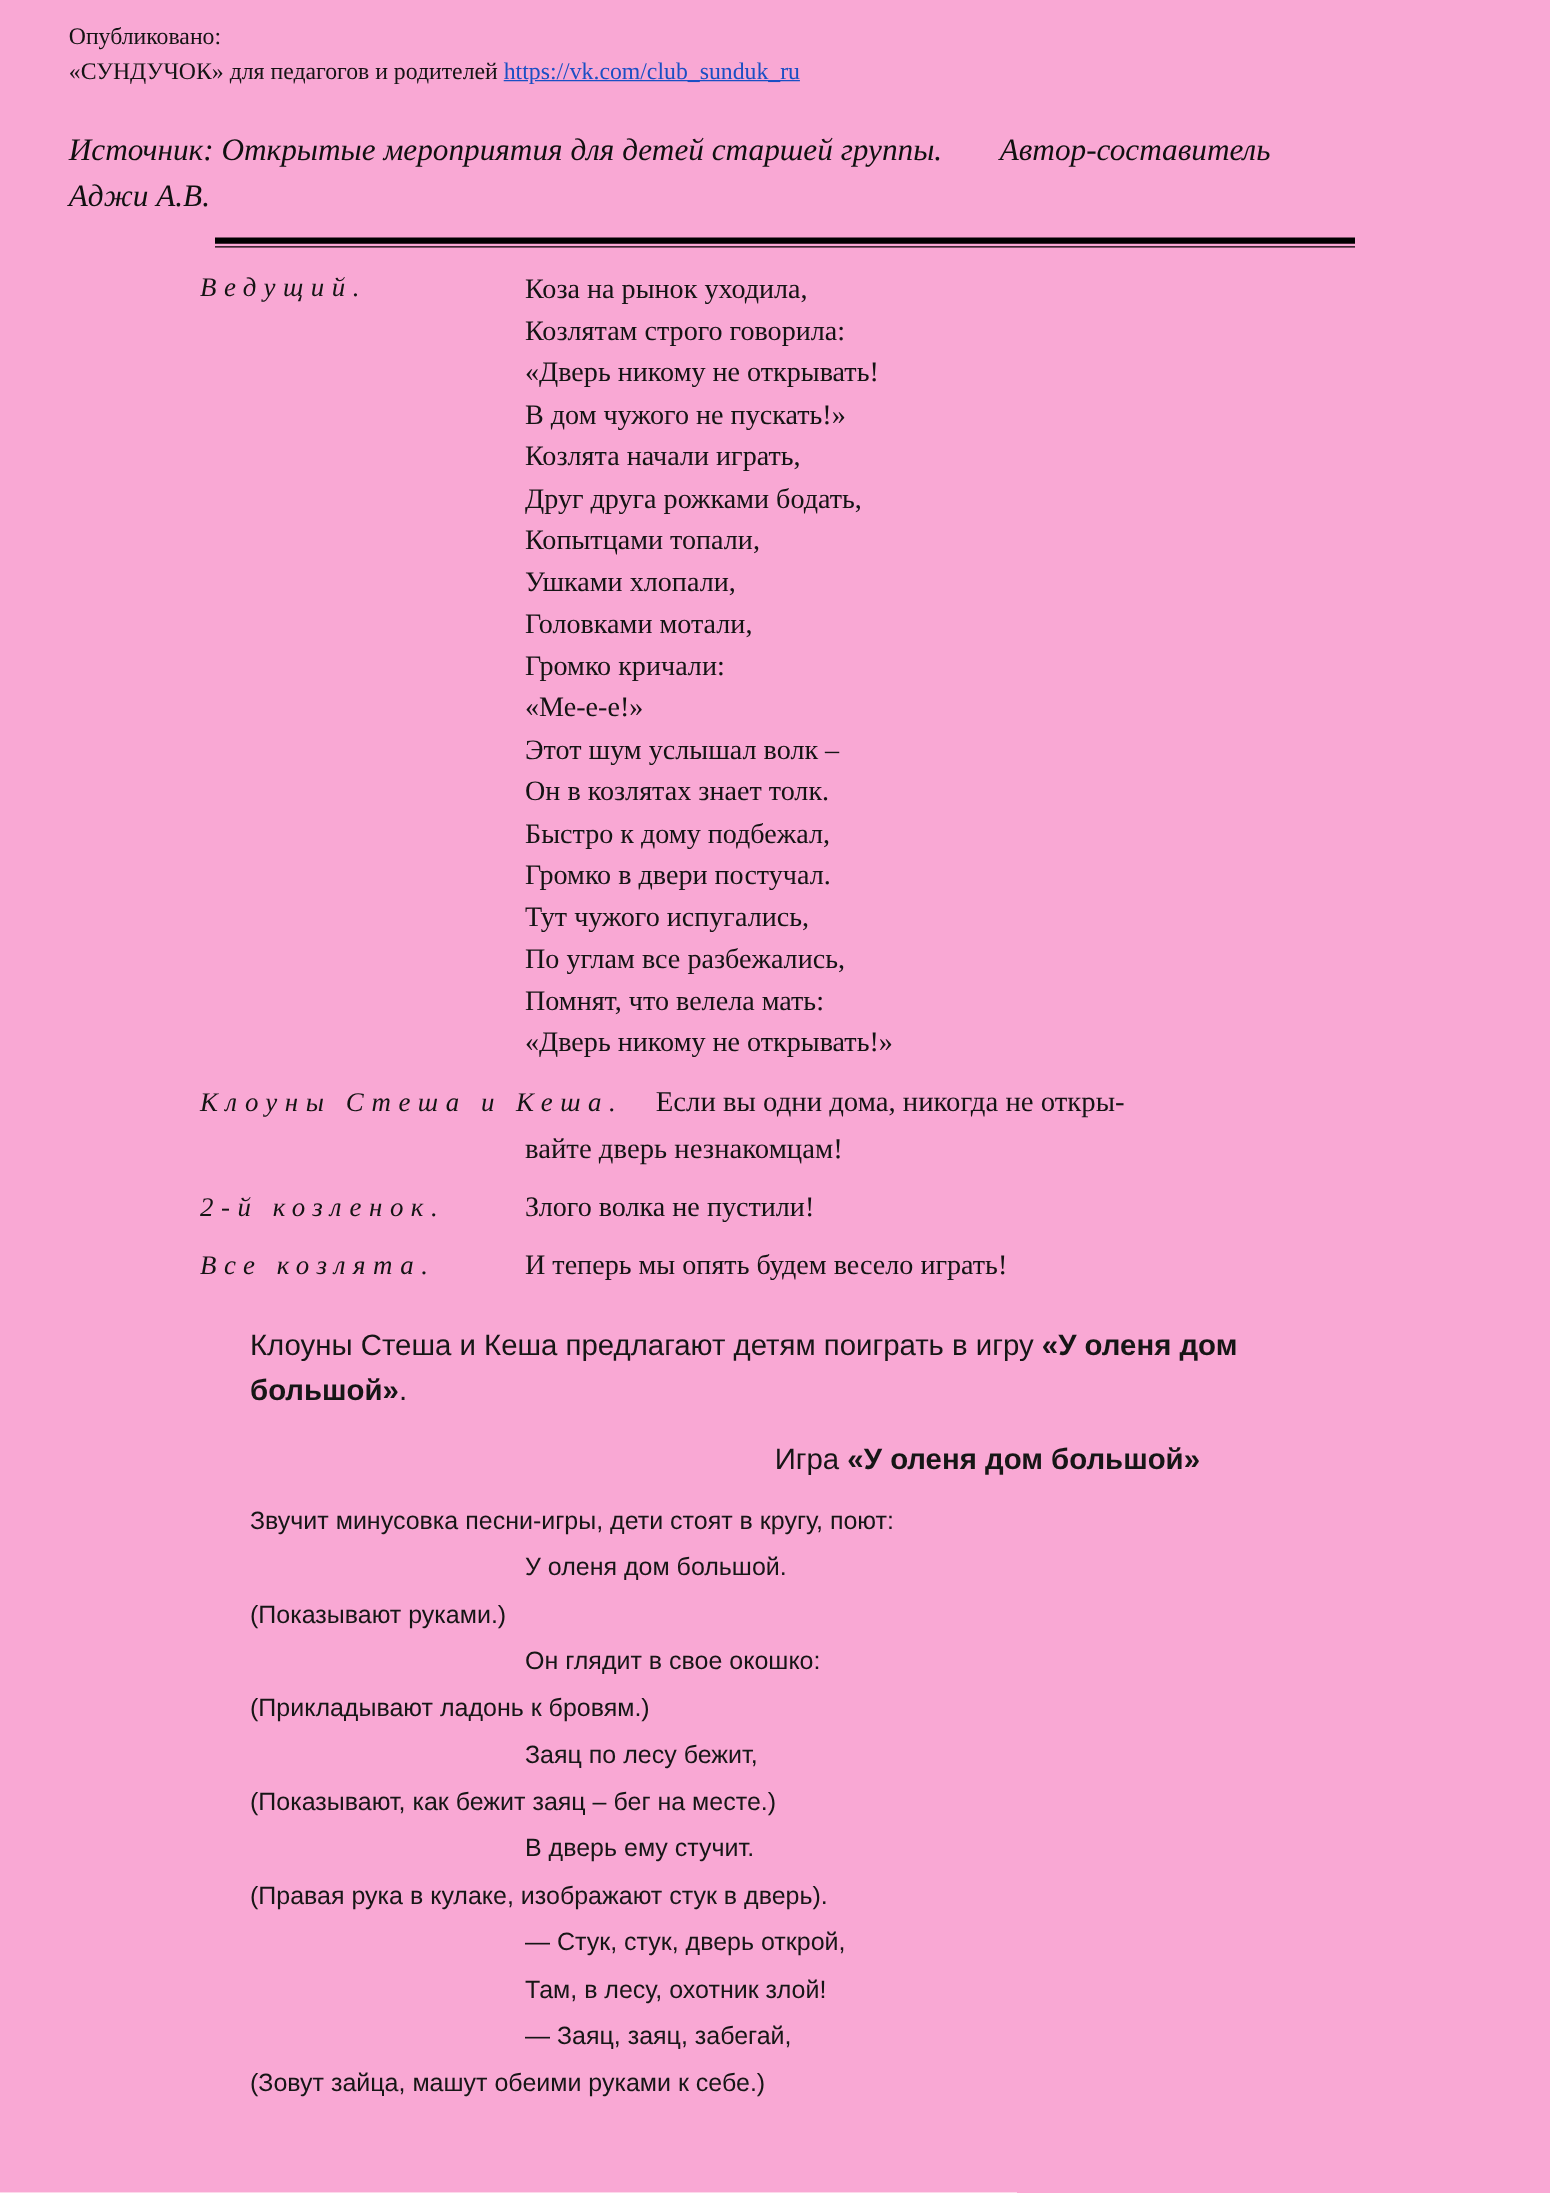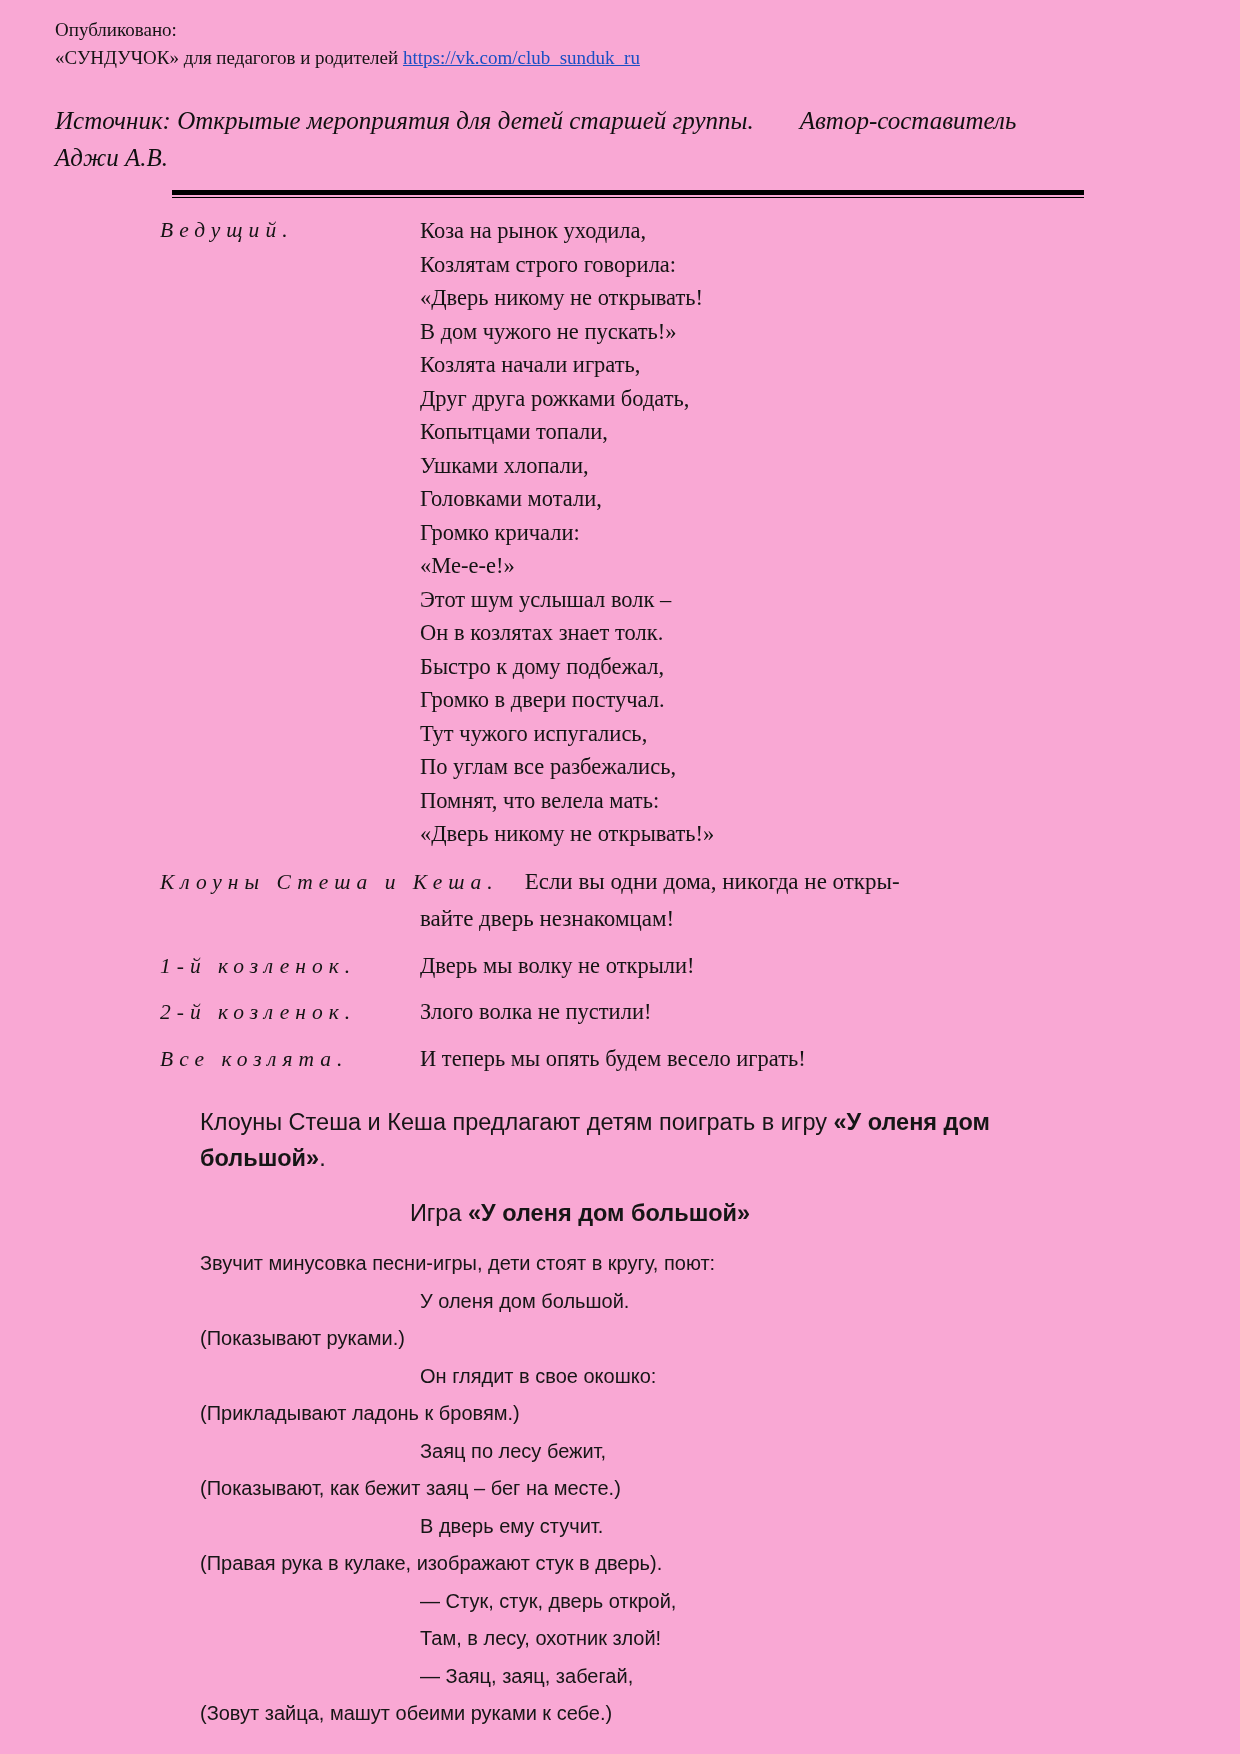--- a/index.html
+++ b/index.html
@@ -26,21 +26,21 @@
   .speaker { font-style:italic; letter-spacing:0.28em; font-size:21.5px; line-height:33.5px; white-space:nowrap; }
   .vline { line-height:33.5px; }
   .kidrow { margin-top:13px; }
   .kidrow .speech { line-height:32px; }
   .runin { margin-top:12px; font-size:23px; line-height:37px; max-width:930px; }
   .runin .speaker { margin-right:26px; }
   .runin .cont { margin-left:260px; }
   
   .sans { font-family:"Liberation Sans", sans-serif; color:#161616; }
   .intro { margin:28px 0 0 200px; width:810px; font-size:23.5px; line-height:36px; }
-  .gtitle { margin:24px 0 0 200px; width:760px; text-align:center; font-size:23.5px; }
+  .gtitle { margin:24px 0 0 200px; width:760px; text-align:right; font-size:23.5px; }
   .glines { margin-top:18px; font-size:20px; }
   .gline { margin-left:420px; line-height:37.5px; }
   .gline.direction { margin-left:200px; }
   b { font-weight:bold; }
 </style>
 </head>
 <body>
 
 <div class="page">
 
@@ -85,24 +85,20 @@
           <div class="vline">Помнят, что велела мать:</div>
           <div class="vline">«Дверь никому не открывать!»</div>
         </div>
     </div>
 
     <div class="runin">
       <span class="speaker">Клоуны Стеша и Кеша.</span><span>Если вы одни дома, никогда не откры-</span>
       <div class="cont">вайте дверь незнакомцам!</div>
     </div>
 
-    <div class="row cols kidrow">
-      <div class="speaker">1-й козленок.</div>
-      <div class="speech">Дверь мы волку не открыли!</div>
-    </div>
 
     <div class="row cols kidrow">
       <div class="speaker">2-й козленок.</div>
       <div class="speech">Злого волка не пустили!</div>
     </div>
 
     <div class="row cols kidrow">
       <div class="speaker">Все козлята.</div>
       <div class="speech">И теперь мы опять будем весело играть!</div>
     </div>

